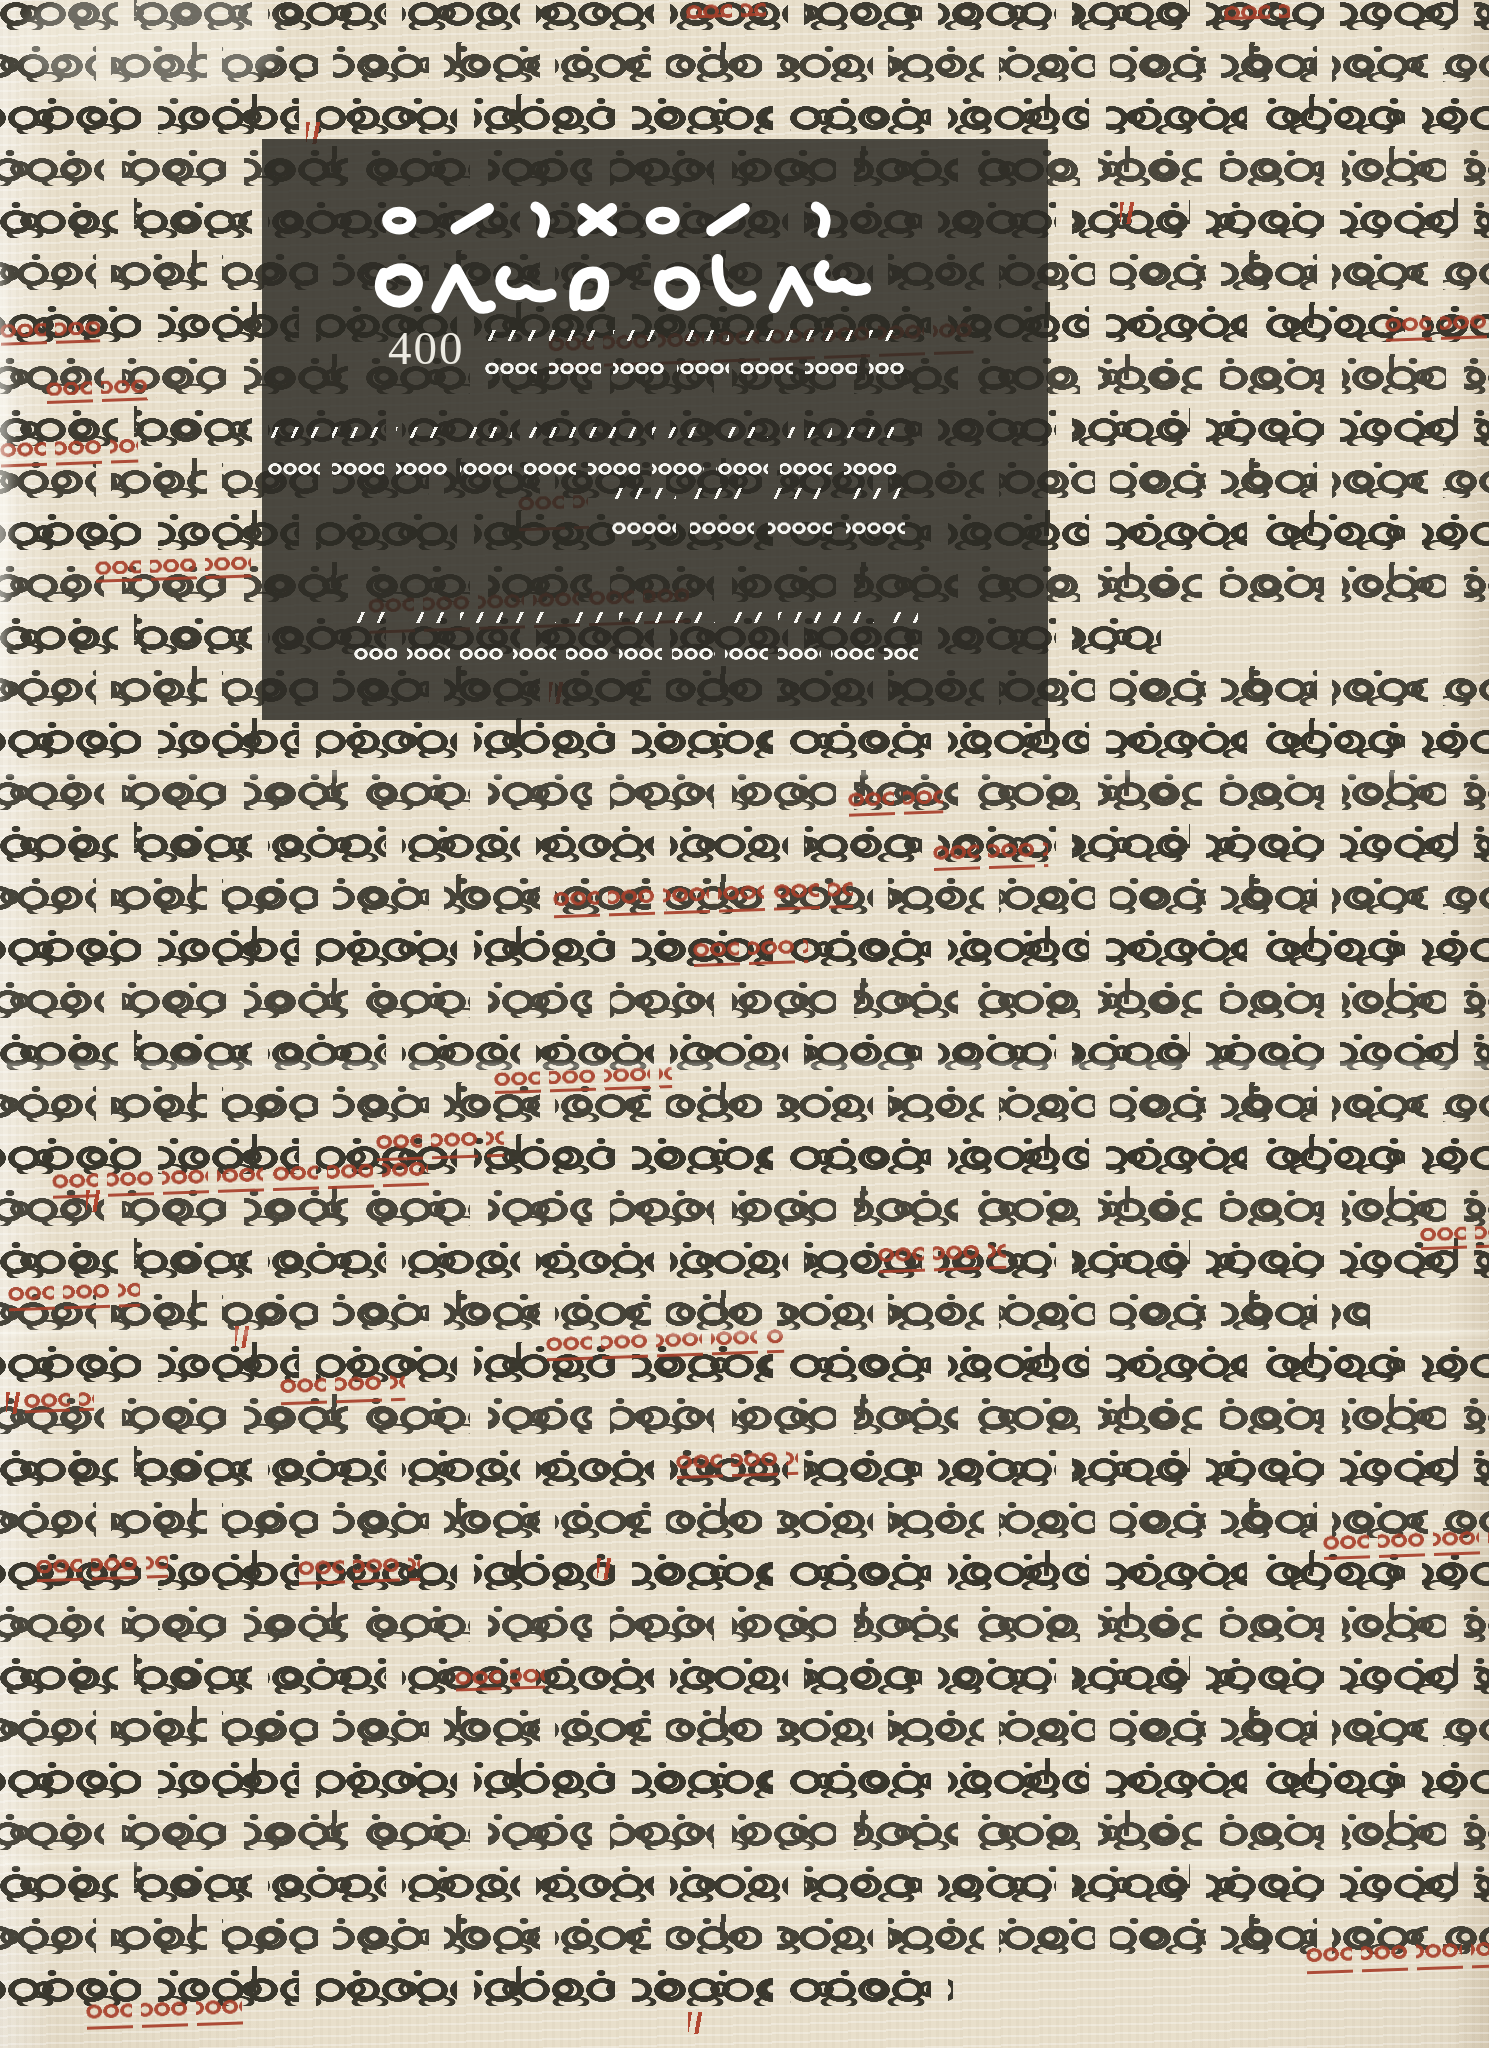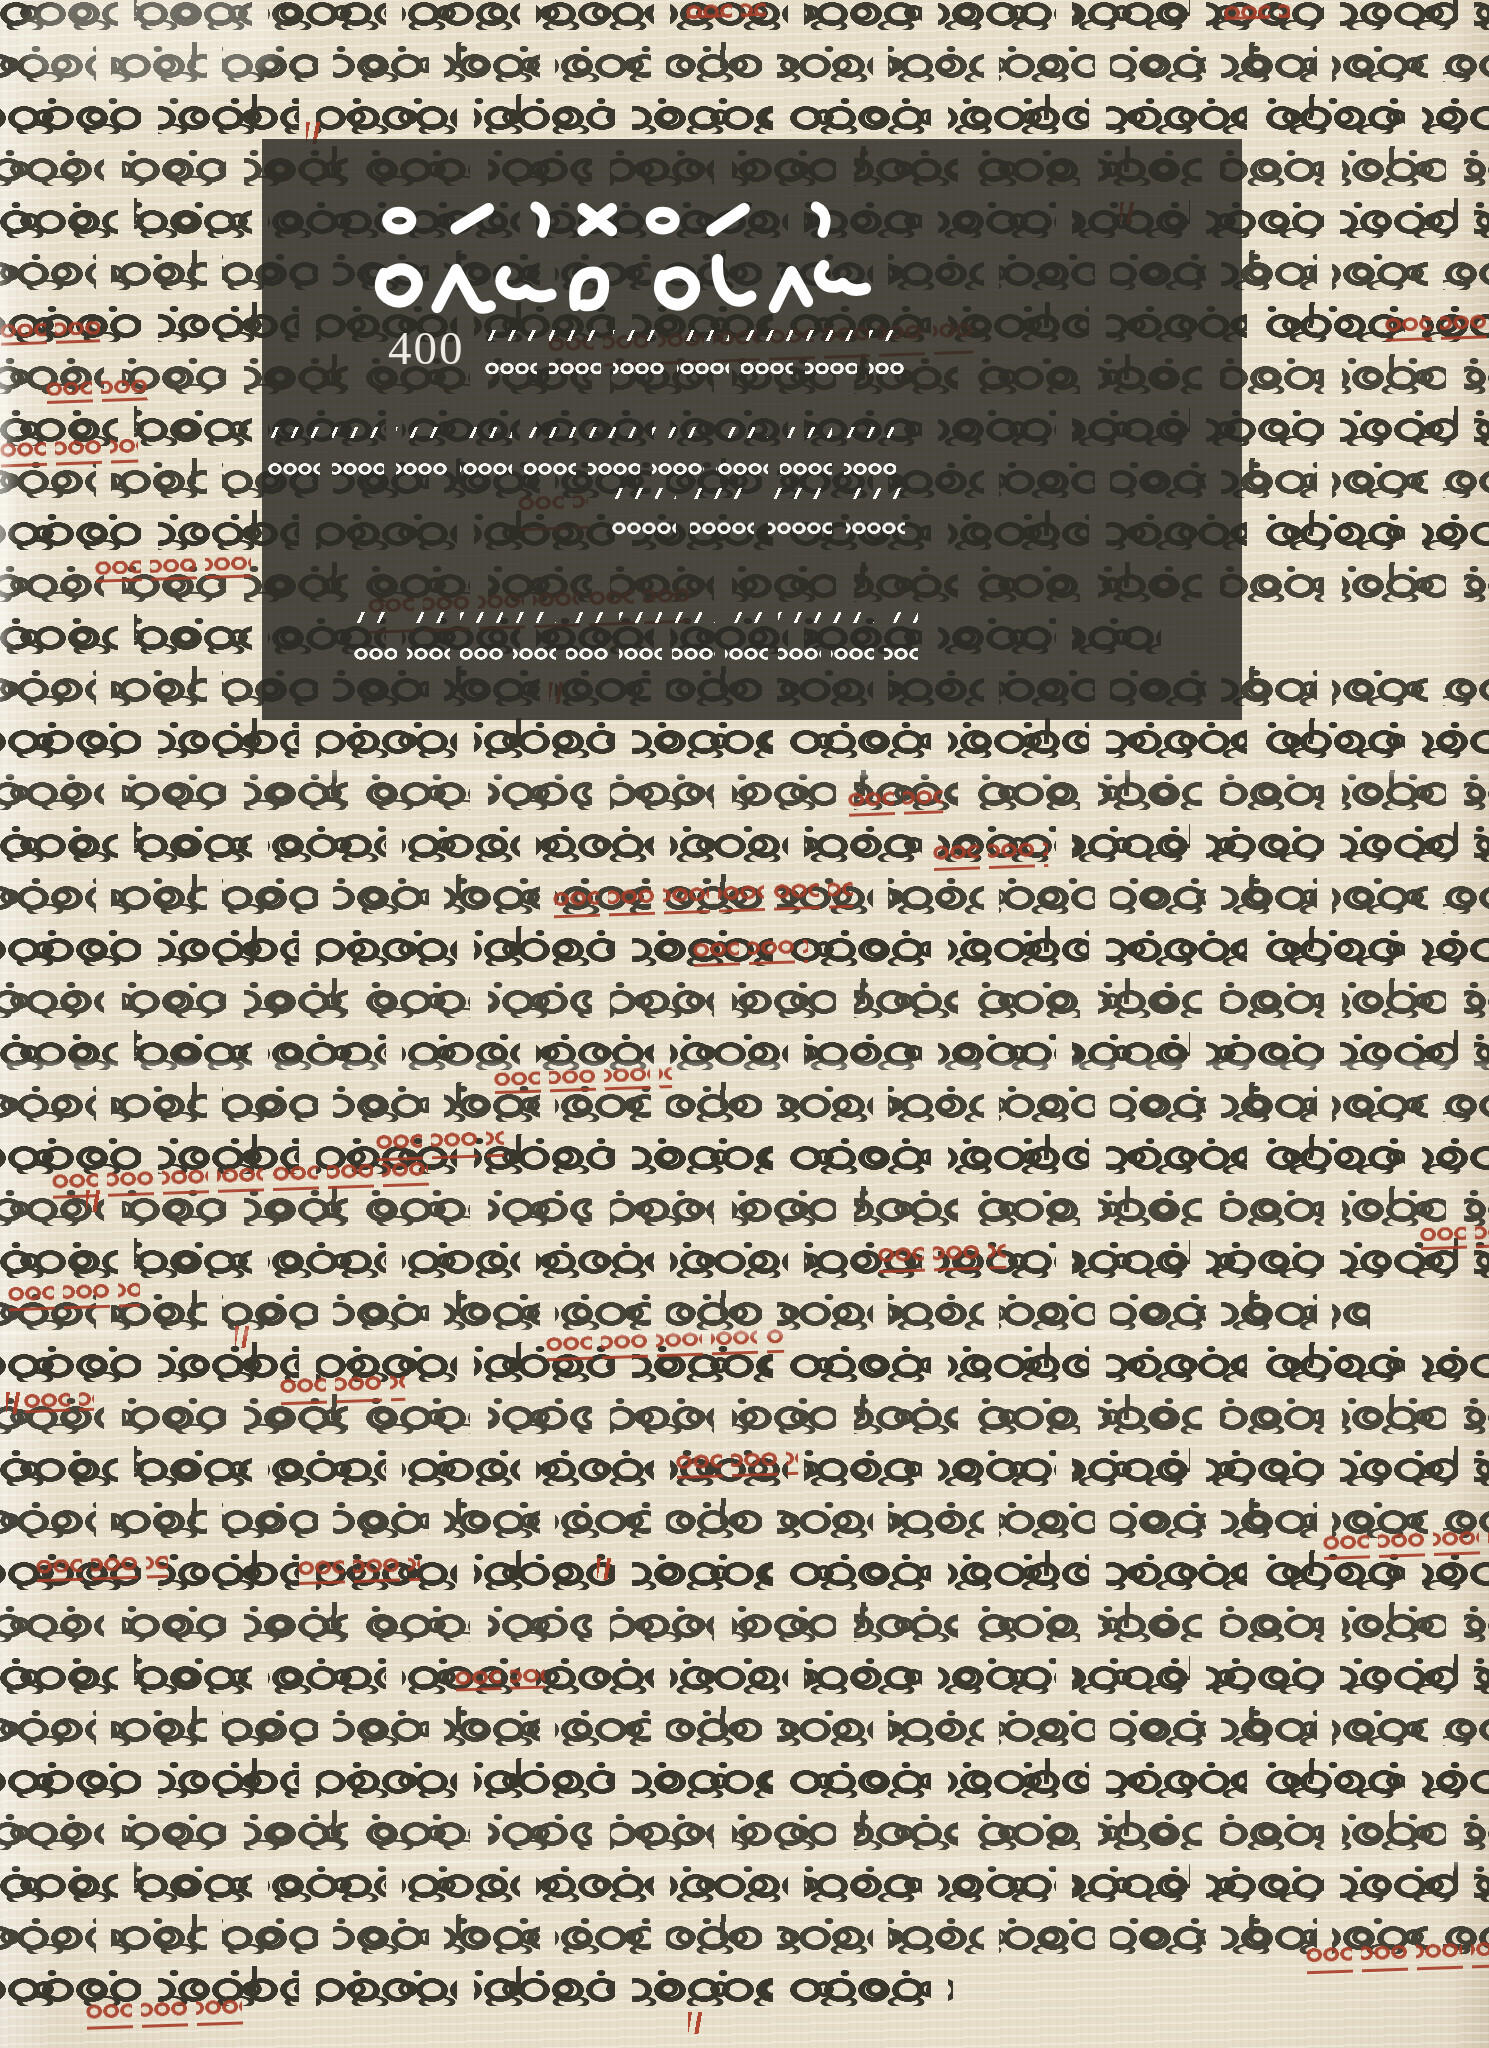--- a/index.html
+++ b/index.html
@@ -52,21 +52,21 @@
     -webkit-mask:repeating-linear-gradient(90deg,#000 0 46px,rgba(0,0,0,0) 46px 55px);
             mask:repeating-linear-gradient(90deg,#000 0 46px,rgba(0,0,0,0) 46px 55px);
     opacity:.92;
   }
   .red-accent.mark{
     background:repeating-linear-gradient(100deg,#b0402a 0 4px,rgba(0,0,0,0) 4px 10px);
     opacity:.95;
   }
   
   .overlay-box{
-    position:absolute;left:262px;top:139px;width:980px;height:581px;
+    position:absolute;left:262px;top:139px;width:786px;height:581px;
     background:rgba(43,42,36,.84);
   }
   .title-svg{position:absolute;left:88px;top:58px;width:540px;height:120px;}
   .num400{
     position:absolute;left:126px;top:184px;
     font-family:"Liberation Serif", serif;
     font-size:47px;line-height:50px;color:#eceae2;letter-spacing:2px;
   }
   .thaana-sm{
     position:absolute;

